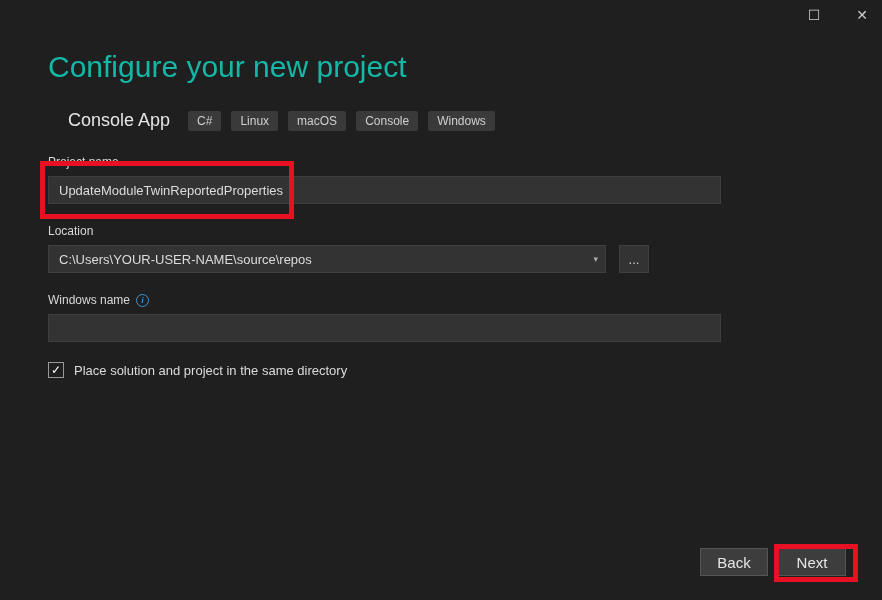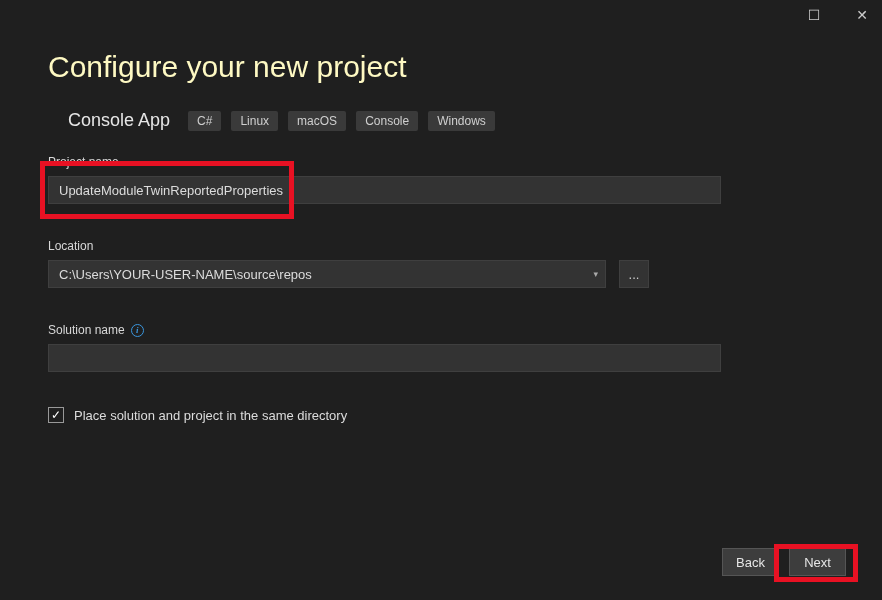--- a/index.html
+++ b/index.html
@@ -28,21 +28,21 @@
       justify-content: center;
       color: #ccc;
       font-size: 14px;
     }
     .content {
       padding: 20px 48px 0 48px;
     }
     h1 {
       font-size: 30px;
       font-weight: 400;
-      color: #fef9c3;
+      color: #14b8a6;
       margin-bottom: 26px;
     }
     .subtitle-row {
       display: flex;
       align-items: center;
       gap: 10px;
       margin-bottom: 24px;
       margin-left: 20px;
     }
     .subtitle {
@@ -84,21 +84,21 @@
       width: 673px;
       height: 28px;
       background: #333333;
       border: 1px solid #3f3f3f;
       color: #dcdcdc;
       font-size: 13px;
       padding: 0 10px;
       outline: none;
     }
     .field-group {
-      margin-bottom: 35px;
+      margin-bottom: 20px;
     }
     .location-row {
       display: flex;
       gap: 13px;
       align-items: flex-end;
     }
     .combo-wrap {
       position: relative;
       width: 558px;
     }
@@ -149,26 +149,26 @@
       color: #fff;
     }
     .footer {
       position: absolute;
       bottom: 24px;
       right: 36px;
       display: flex;
       gap: 10px;
     }
     .btn {
-      width: 57px;
+      width: 68px;
       height: 28px;
       background: #3d3d3d;
       border: 1px solid #555;
       color: #e6e6e6;
-      font-size: 13px;
+      font-size: 15px;
     }
     .highlight-box {
       position: absolute;
       border: 5px solid #e81123;
       pointer-events: none;
     }
     .hl-project { left: 40px; top: 161px; width: 254px; height: 58px; }
     .hl-next { left: 774px; top: 544px; width: 84px; height: 38px; }
   </style>
 </head>
@@ -202,21 +202,21 @@
       <div class="combo-wrap">
         <input class="combo" type="text" value="C:\Users\YOUR-USER-NAME\source\repos" style="">
         <span class="combo-arrow">▾</span>
       </div>
       <button class="browse-btn">...</button>
     </div>
   </div>
 
   <div class="field-group">
     <div class="field-label">
-      <span>Solution name</span>
+      <span>Windows name</span>
       <span class="info-icon">i</span>
     </div>
     <input class="text-input" type="text" value="" style="">
   </div>
 
   <div class="checkbox-row">
     <div class="checkbox">✓</div>
     <span>Place solution and project in the same directory</span>
   </div>
 </div>

